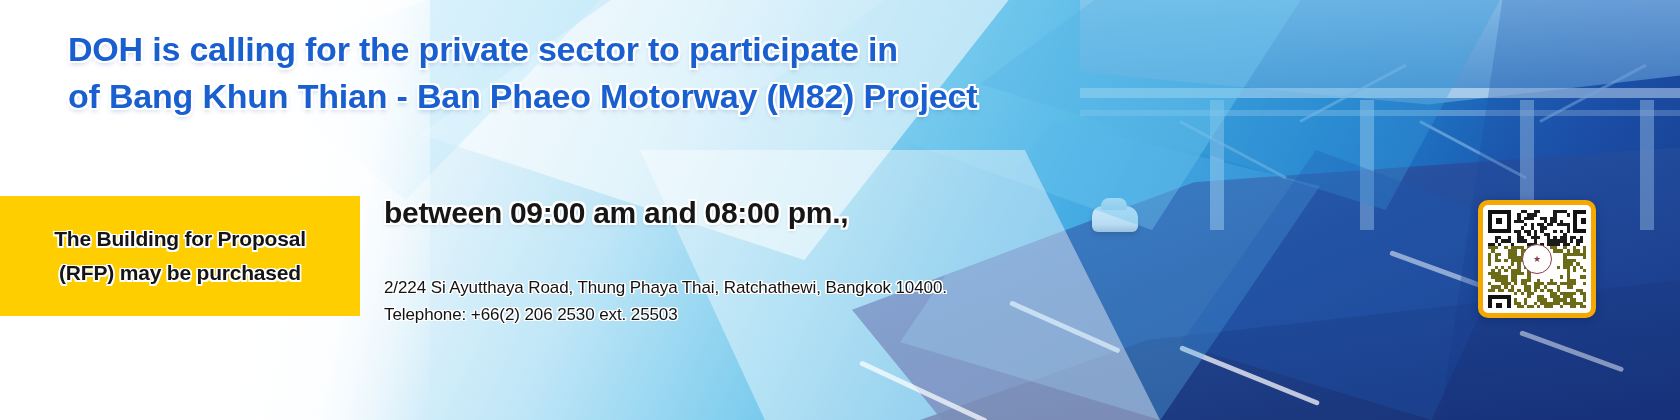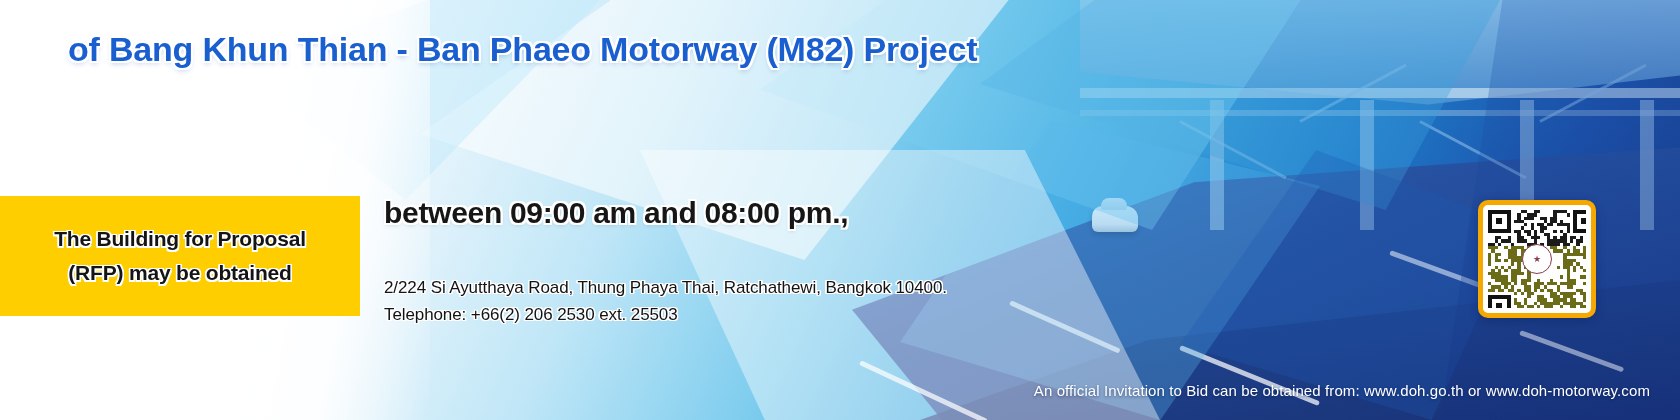--- a/index.html
+++ b/index.html
@@ -282,38 +282,38 @@
   <div class="shard s2"></div>
   <div class="shard s1"></div>
   <div class="shard s7"></div>
   <div class="shard s5"></div>
   <div class="shard s4"></div>
   <div class="shard s6"></div>
   <div class="shard s8"></div>
   <div class="white-left"></div>
 
   <div class="headline">
+    <span class="hl-line">DOH is calling for the private sector to participate in</span>
     <span class="hl-line">of Bang Khun Thian - Ban Phaeo Motorway (M82) Project</span>
   </div>
 
   <div class="rfp-box">
     <span class="rfp-line">The Building for Proposal</span>
-    <span class="rfp-line">(RFP) may be obtained</span>
+    <span class="rfp-line">(RFP) may be purchased</span>
   </div>
 
   <div class="date-block">
     <span class="date-line">between 09:00 am and 08:00 pm.,</span>
   </div>
 
   <div class="addr-block">
     <span class="addr-line">2/224 Si Ayutthaya Road, Thung Phaya Thai, Ratchathewi, Bangkok 10400.</span>
     <span class="addr-line">Telephone: +66(2) 206 2530 ext. 25503</span>
   </div>
 
-  <div class="footer-note">An official Invitation to Bid can be obtained from: www.doh.go.th or www.doh-motorway.com</div>
 
   <div class="qr-wrap">
     <div class="qr-canvas" id="qr-canvas">
         <div class="qm" style="left: 32.7273px; top: 0px; width: 3.27273px; height: 3.27273px; background: rgb(27, 27, 27);"></div>
         <div class="qm" style="left: 36px; top: 0px; width: 3.27273px; height: 3.27273px; background: rgb(27, 27, 27);"></div>
         <div class="qm" style="left: 45.8182px; top: 0px; width: 3.27273px; height: 3.27273px; background: rgb(27, 27, 27);"></div>
         <div class="qm" style="left: 49.0909px; top: 0px; width: 3.27273px; height: 3.27273px; background: rgb(27, 27, 27);"></div>
         <div class="qm" style="left: 65.4545px; top: 0px; width: 3.27273px; height: 3.27273px; background: rgb(27, 27, 27);"></div>
         <div class="qm" style="left: 68.7273px; top: 0px; width: 3.27273px; height: 3.27273px; background: rgb(27, 27, 27);"></div>
         <div class="qm" style="left: 72px; top: 0px; width: 3.27273px; height: 3.27273px; background: rgb(27, 27, 27);"></div>

